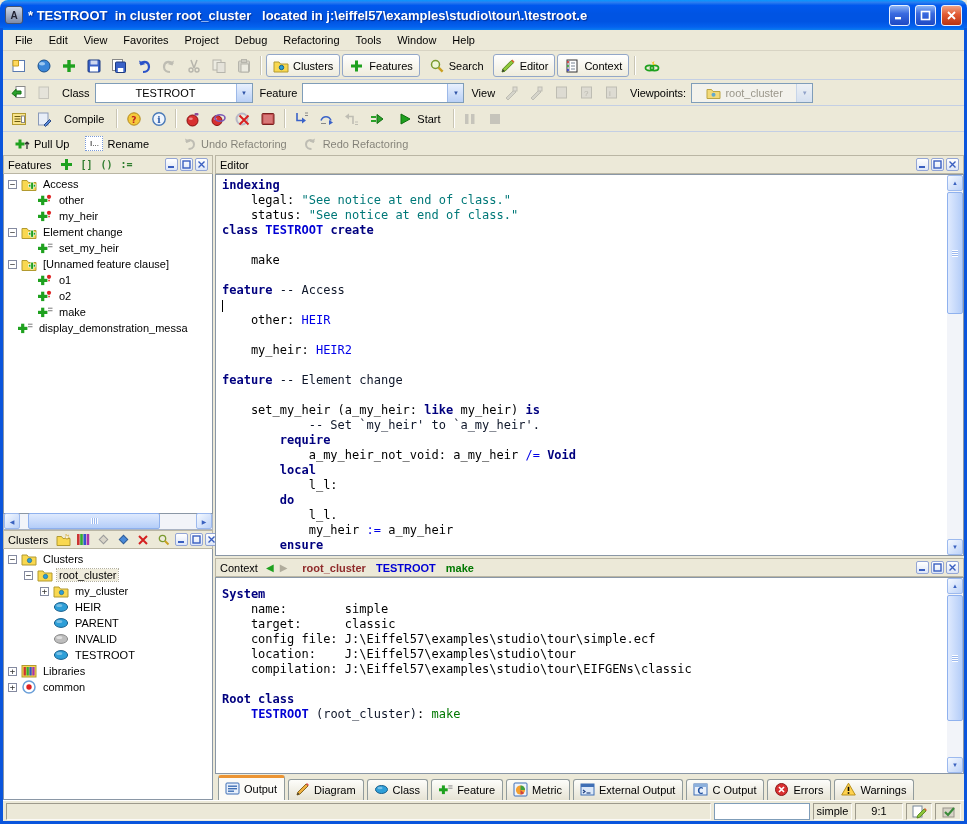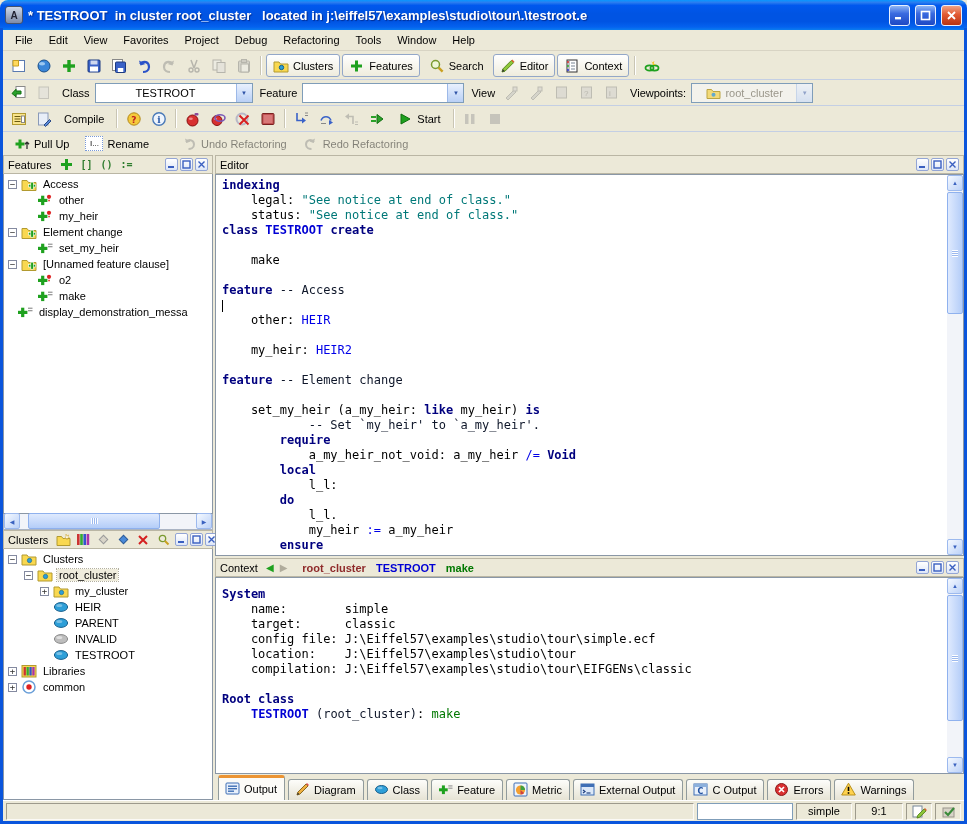--- a/index.html
+++ b/index.html
@@ -572,20 +572,32 @@
         <div class="trow" style="padding-left: 20px;">
           <span class="texpsp"></span>
           <span class="ticon">
             <svg width="16" height="16">
               <rect x="1" y="6.8" width="9.4" height="3.2" fill="#1fa11f"></rect>
               <rect x="4.1" y="3.7" width="3.2" height="9.4" fill="#1fa11f"></rect>
               <circle cx="12" cy="4.8" r="2.1" fill="#dd2222"></circle>
               <rect x="11.3" y="7.8" width="1.5" height="1.5" fill="#dd2222"></rect>
             </svg>
           </span>
+          <span class="tlabel">o1</span>
+        </div>
+        <div class="trow" style="padding-left: 20px;">
+          <span class="texpsp"></span>
+          <span class="ticon">
+            <svg width="16" height="16">
+              <rect x="1" y="6.8" width="9.4" height="3.2" fill="#1fa11f"></rect>
+              <rect x="4.1" y="3.7" width="3.2" height="9.4" fill="#1fa11f"></rect>
+              <circle cx="12" cy="4.8" r="2.1" fill="#dd2222"></circle>
+              <rect x="11.3" y="7.8" width="1.5" height="1.5" fill="#dd2222"></rect>
+            </svg>
+          </span>
           <span class="tlabel">o2</span>
         </div>
         <div class="trow" style="padding-left: 20px;">
           <span class="texpsp"></span>
           <span class="ticon">
             <svg width="16" height="16">
               <rect x="1" y="6.8" width="9.4" height="3.2" fill="#1fa11f"></rect>
               <rect x="4.1" y="3.7" width="3.2" height="9.4" fill="#1fa11f"></rect>
               <rect x="11" y="3.6" width="4.5" height="1.3" fill="#9a9a9a"></rect>
               <rect x="11" y="6" width="4.5" height="1.3" fill="#9a9a9a"></rect>
@@ -924,21 +936,21 @@
             </svg>
           </span>
           <span>Warnings</span>
         </button>
       </div>
   </div>
 
   <div id="statusbar">
     <span class="scell" id="status-fill"></span>
     <input id="status-input" type="text" value="" style="">
-    <span class="scell" style="width:56px">simple</span>
+    <span class="scell" style="width:39px">simple</span>
     <span class="scell" style="width:48px">9:1</span>
     <span class="scell" style="width:26px">
         <svg width="15" height="15">
           <rect x="1" y="2" width="9" height="11" fill="#fff" stroke="#789"></rect>
           <path d="M5 14l2.6-.7L14 6.9 12.1 5 5.7 11.4z" fill="#8fc83a" stroke="#5a8a20"></path>
           <path d="M12.1 5l1.9 1.9.9-.9-1.9-1.9z" fill="#e06030"></path>
         </svg>
       </span>
     <span class="scell" style="width:26px">
         <svg width="15" height="15">

